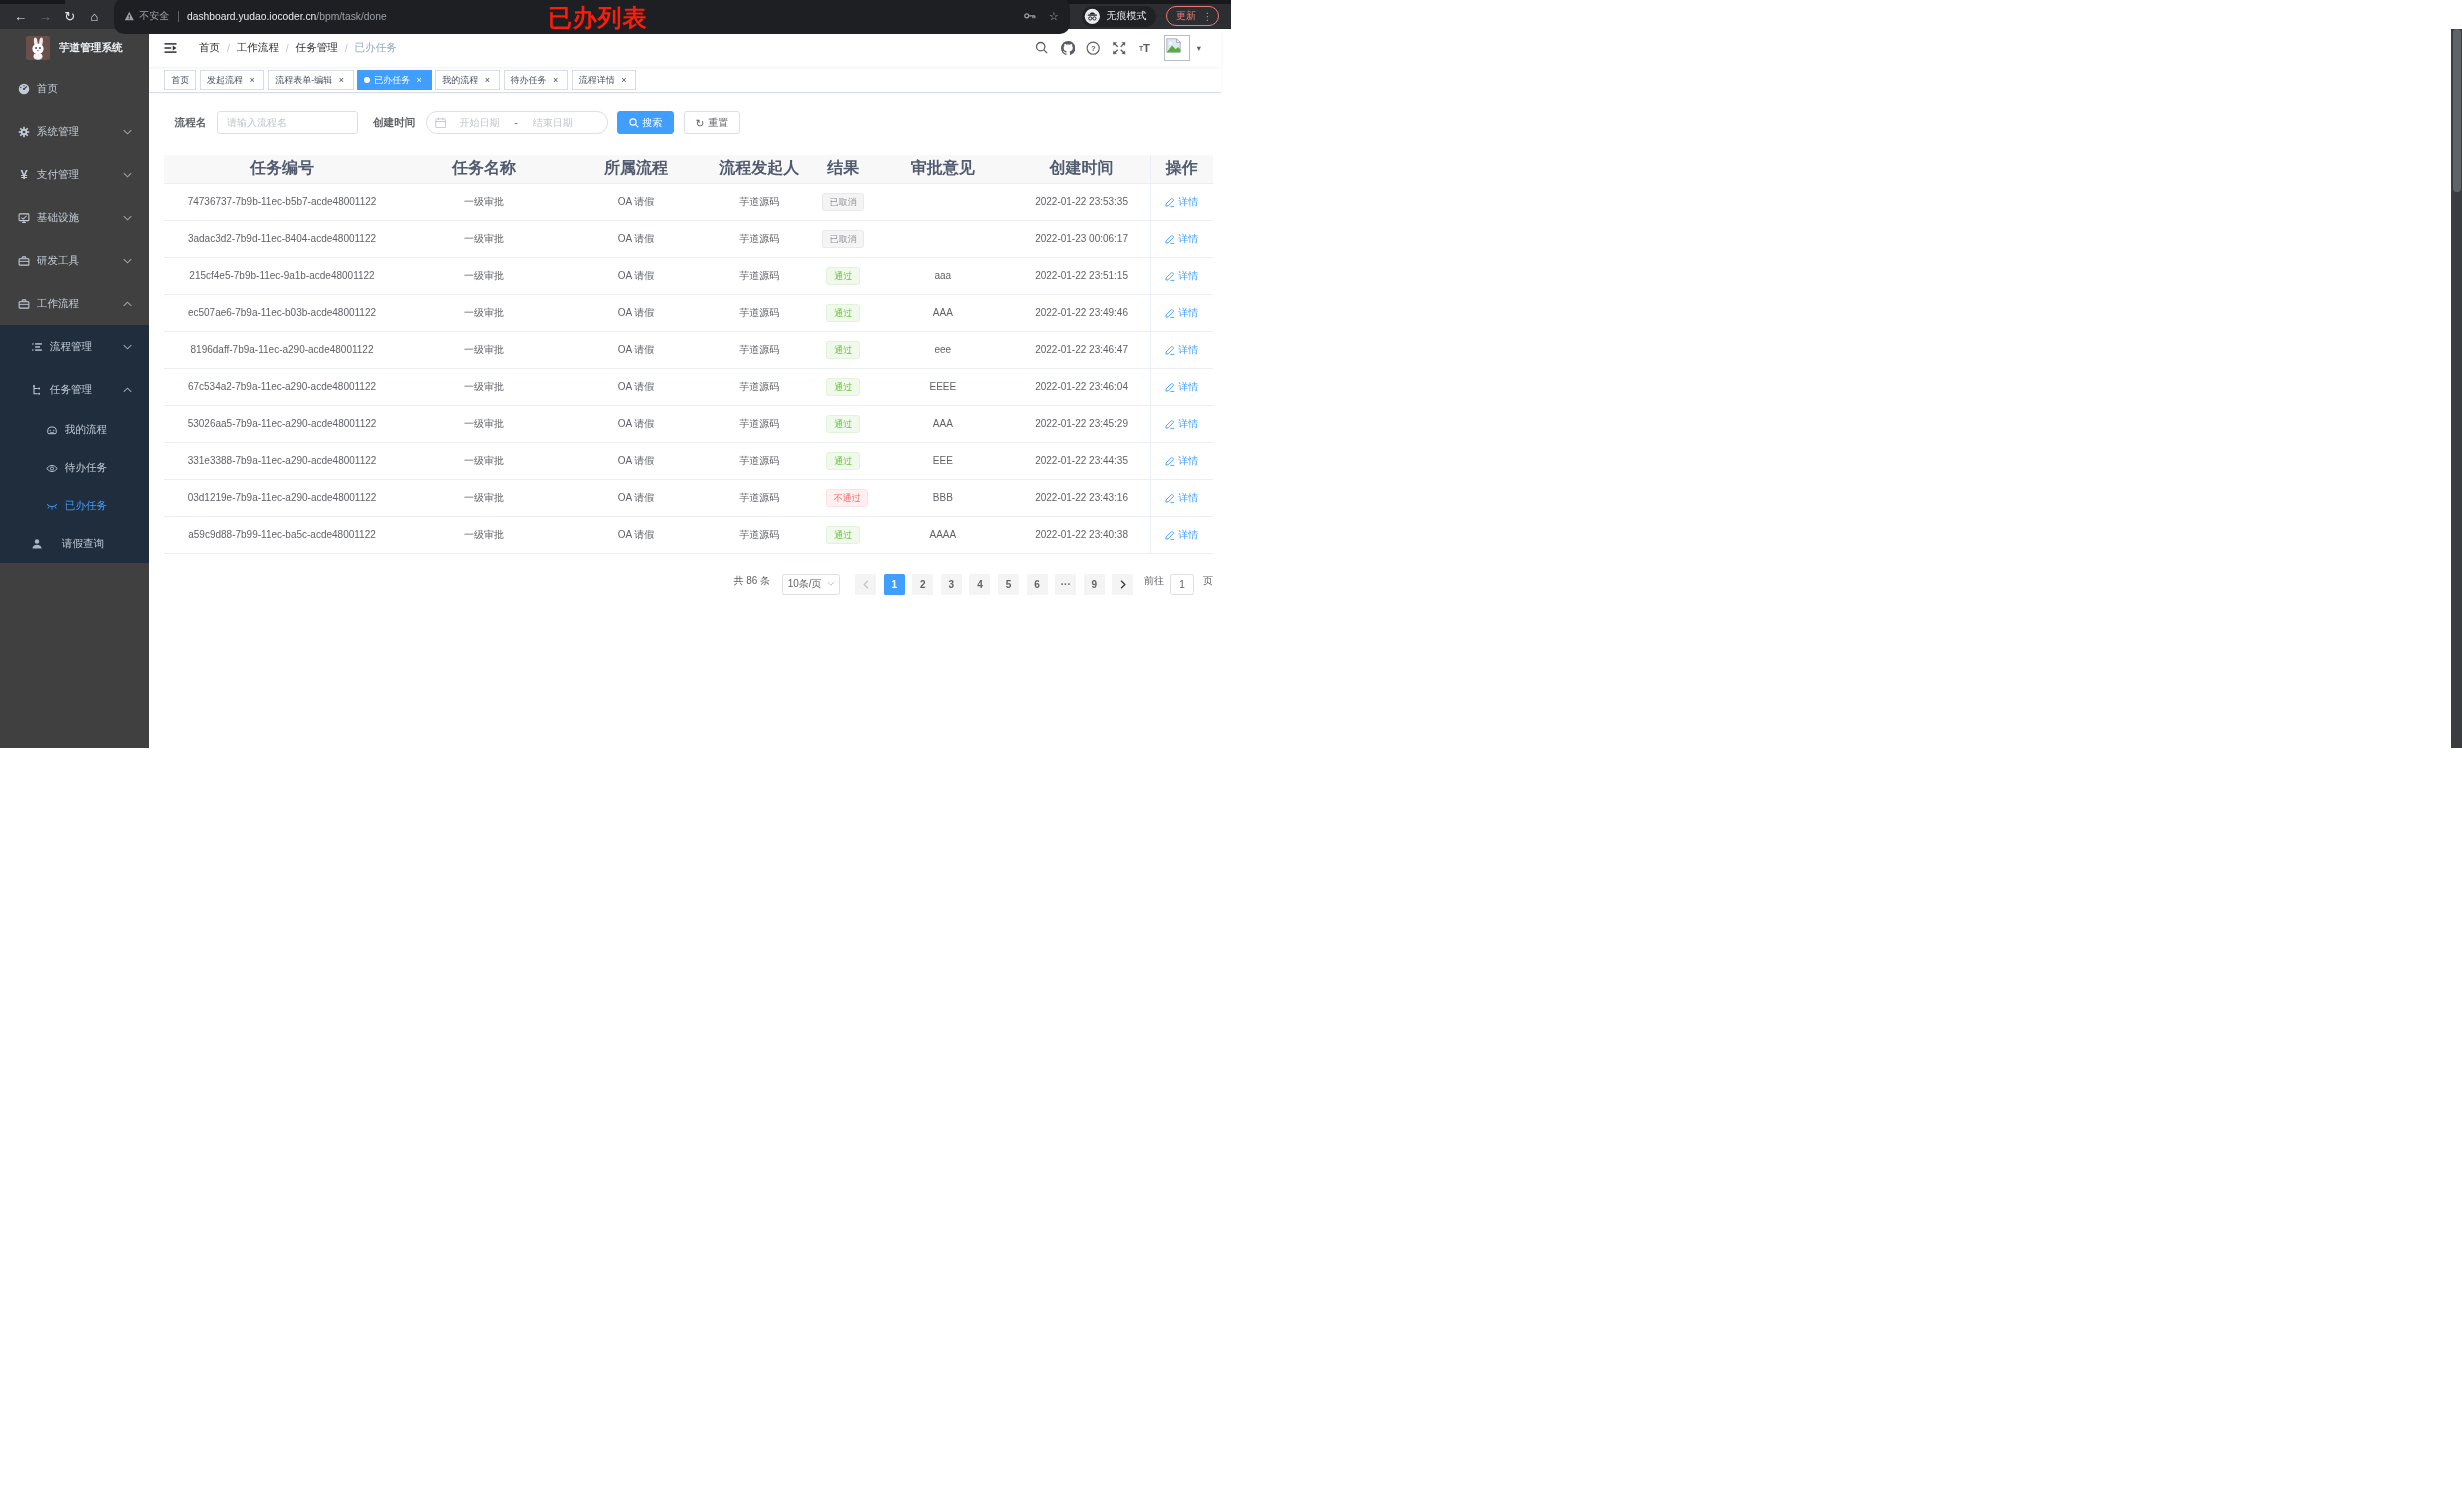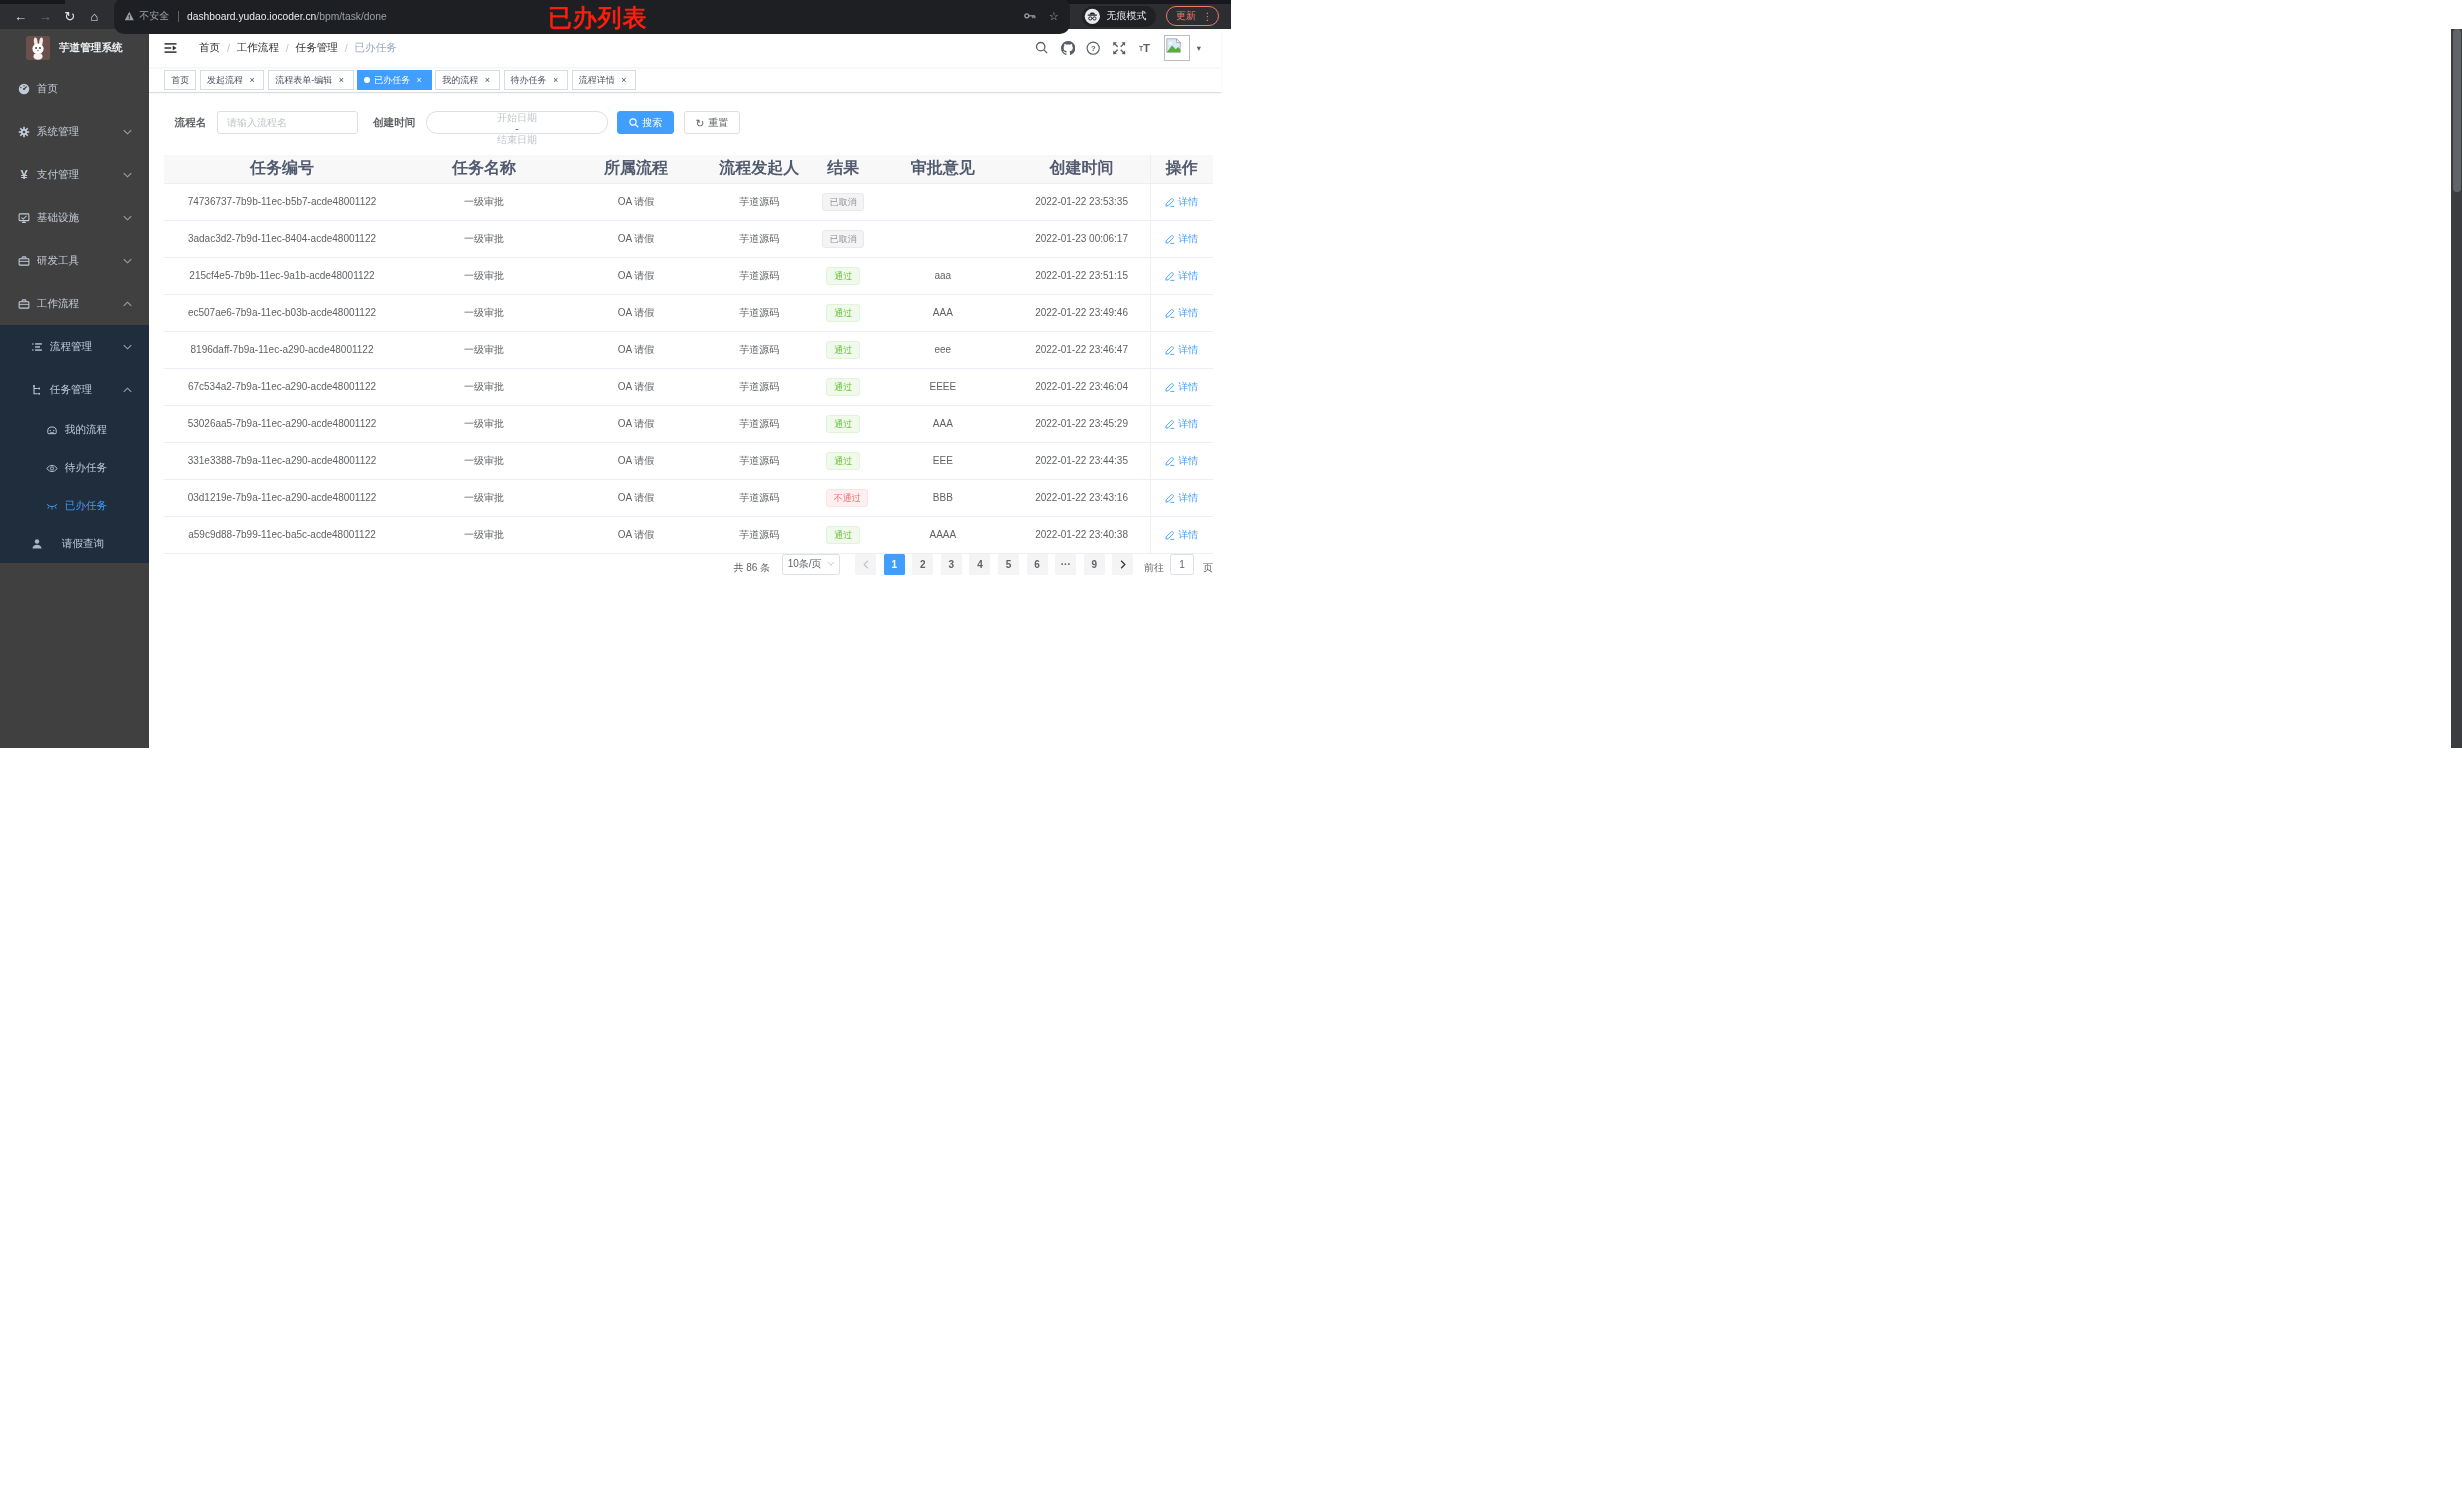--- a/index.html
+++ b/index.html
@@ -83,21 +83,21 @@
 
   
   .content { margin:0 7.6px 0 15px; width:1049px; position:relative; }
   .filters { display:flex; align-items:center; margin:18px 0 0 10.6px; height:23px; }
   .f-label { font-size:10.6px; color:#606266; font-weight:600; white-space:nowrap; }
   .f-input { width:141px; height:23px; border:0.8px solid #dcdfe6; border-radius:3px; margin-left:10.6px;
     padding:0 9px; font-size:10px; color:#606266; outline:none; font-family:inherit; }
   .f-input::placeholder, .d-input::placeholder { color:#c0c4cc; }
   .time-label { margin-left:15px; }
   .date-box { width:182px; height:23px; border:0.8px solid #dcdfe6; border-radius:11px; margin-left:10.6px;
-    display:flex; align-items:center; padding:0 7.6px;flex-direction:column; }
+    display:flex; align-items:center; padding:0 7.6px; }
   .d-input { border:none; outline:none; width:67px; text-align:center; font-size:10px; color:#606266; font-family:inherit; background:transparent; }
   .d-sep { color:#606266; font-size:10px; margin:0 1.5px; }
   .btn { height:23px; border-radius:3px; font-size:10px; display:flex; align-items:center; justify-content:center;
     cursor:pointer; padding:0 10.6px; white-space:nowrap; }
   .btn-primary { background:var(--primary); border:0.8px solid var(--primary); color:#fff; margin-left:9px; }
   .btn-plain { background:#fff; border:0.8px solid #dcdfe6; color:#606266; margin-left:10px; }
   .btn .b-icon { margin-right:3.8px; display:flex; align-items:center; font-size:10.6px; }
 
   table.grid { width:100%; border-collapse:collapse; margin-top:21px; table-layout:fixed; }
   .grid th { height:28px; background:#f8f8f9; color:#515a6e; font-size:16px; font-weight:600; text-align:center;
@@ -105,21 +105,21 @@
   .grid td { height:37px; font-size:10px; color:#606266; text-align:center; border-bottom:0.8px solid #ebeef5;
     overflow:hidden; white-space:nowrap; }
   .grid .op-col { border-left:0.8px solid #ebeef5; }
   .tag { display:inline-block; height:18px; line-height:16.7px; padding:0 6.8px; border-radius:3px; font-size:9px; border:0.8px solid transparent; }
   .tag.success { background:#f0f9eb; border-color:#e1f3d8; color:#67c23a; }
   .tag.danger  { background:#fef0f0; border-color:#fde2e2; color:#f56c6c;margin-left:8px; }
   .tag.info    { background:#f4f4f5; border-color:#e9e9eb; color:#909399; }
   .detail-link { color:var(--primary); cursor:pointer; display:inline-flex; align-items:center; font-size:10px; }
   .detail-link svg { margin-right:3px; }
 
-  .pagination { display:flex; align-items:flex-end; justify-content:flex-end; }
+  .pagination { display:flex; align-items:flex-start; justify-content:flex-end; margin-top:20px; }
   .pg-total { font-size:10px; color:#606266; margin-right:12px; }
   .pg-size { width:58px; height:21px; border:0.8px solid #dcdfe6; border-radius:2.3px; display:flex; align-items:center;
     justify-content:center; font-size:10px; color:#606266; margin-right:15px; cursor:pointer; }
   .pg-size .caret { margin-left:5.3px; display:flex; }
   .page-btn { min-width:21px; height:21px; background:#f4f4f5; border:none; border-radius:1.5px; margin-right:7.6px;
     font-size:10px; color:#606266; font-weight:600; display:flex; align-items:center; justify-content:center;
     cursor:pointer; font-family:inherit; }
   .page-btn.active { background:var(--primary); color:#fff; cursor:default; }
   .page-btn.arrow { color:#c0c4cc; }
   .page-btn.arrow.on { color:#303133; }

